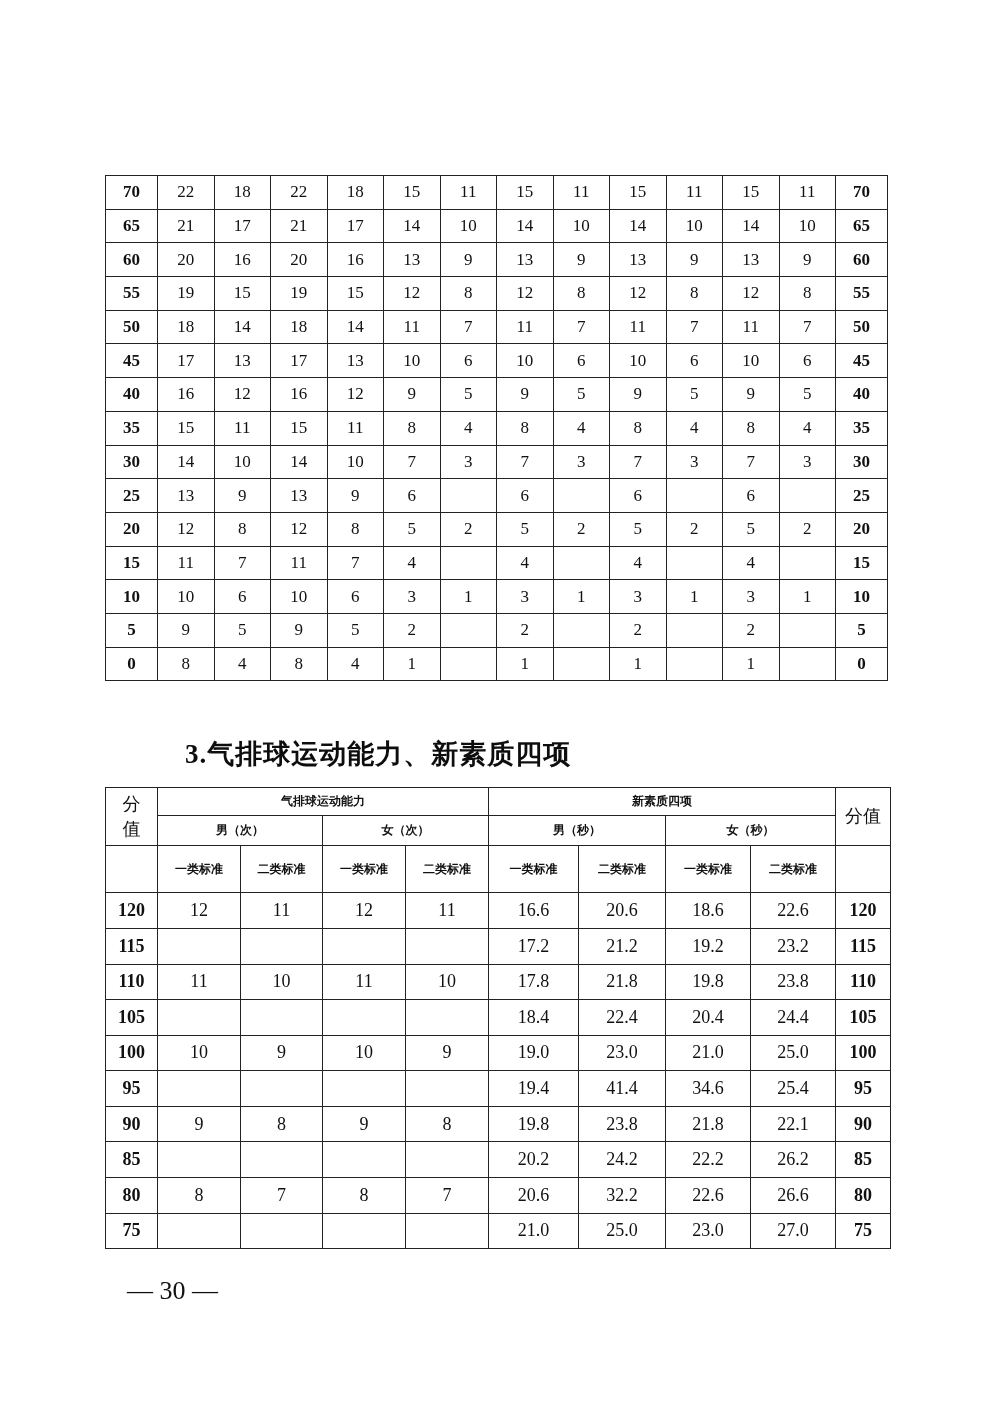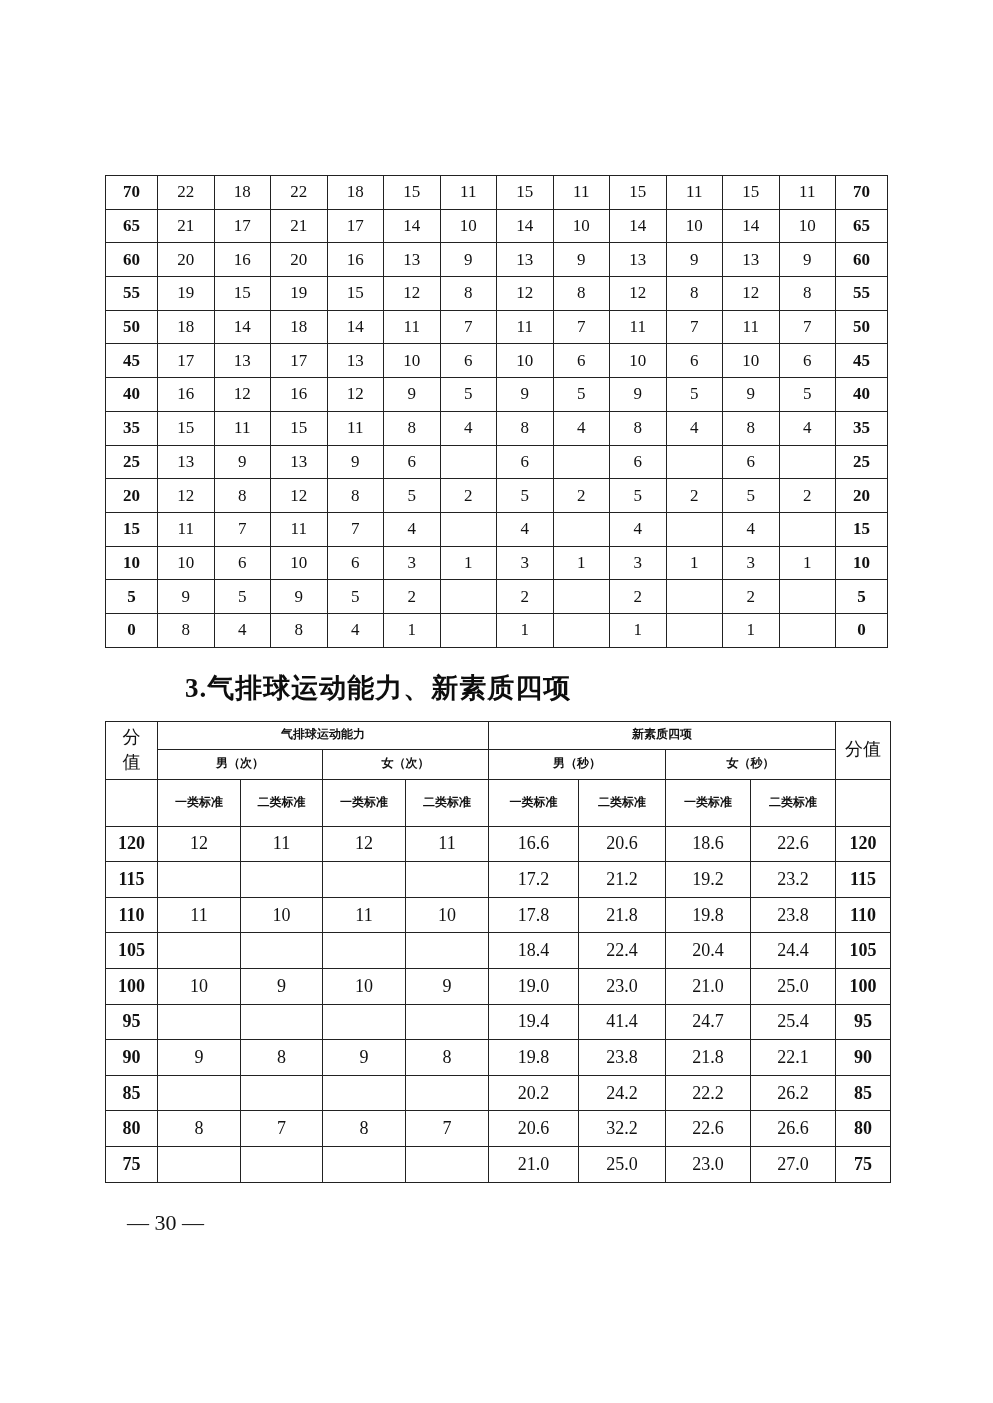--- a/index.html
+++ b/index.html
@@ -22,21 +22,21 @@
     padding: 0;
     overflow: hidden;
   }
 
   
   .t1 td { height: 32.7px; font-size: 17px; }
   .t1 .score-bold { font-weight: bold; }
 
   
   .section-title {
-    margin: 22px 0 15px 80px;
+    margin: 55px 0 15px 80px;
     font-size: 27px;
     font-weight: bold;
     color: #0d0d0d;
     letter-spacing: 1px;
   }
 
   
   .t2 th { font-size: 12px; font-weight: bold; line-height: 1.3; }
   .t2 thead tr.r1 th { height: 27px; }
   .t2 thead tr.r2 th { height: 29px; }
@@ -46,21 +46,21 @@
   .t2 .score-plain { font-weight: bold; }
   .stack {
     display: inline-block;
     width: 1.1em;
     word-break: break-all;
     line-height: 1.4;
   }
 
   .footer {
     margin: 27px 0 4px 22px;
-    font-size: 22px;
+    font-size: 26px;
     color: #111111;
   }
 
   .watermark {
     position: absolute;
     right: 30px;
     top: 1417px;
     font-size: 21px;
     color: #b3b3b3;
     font-family: "Liberation Sans", "DejaVu Sans", sans-serif;
@@ -210,20 +210,36 @@
             <td class="value-cell">11</td>
             <td class="value-cell">8</td>
             <td class="value-cell">4</td>
             <td class="value-cell">8</td>
             <td class="value-cell">4</td>
             <td class="value-cell">8</td>
             <td class="value-cell">4</td>
             <td class="value-cell">8</td>
             <td class="value-cell">4</td>
             <td class="score-bold">35</td>
+          </tr>
+          <tr>
+            <td class="score-bold">30</td>
+            <td class="value-cell">14</td>
+            <td class="value-cell">10</td>
+            <td class="value-cell">14</td>
+            <td class="value-cell">10</td>
+            <td class="value-cell">7</td>
+            <td class="value-cell">3</td>
+            <td class="value-cell">7</td>
+            <td class="value-cell">3</td>
+            <td class="value-cell">7</td>
+            <td class="value-cell">3</td>
+            <td class="value-cell">7</td>
+            <td class="value-cell">3</td>
+            <td class="score-bold">30</td>
           </tr>
           <tr>
             <td class="score-bold">25</td>
             <td class="value-cell">13</td>
             <td class="value-cell">9</td>
             <td class="value-cell">13</td>
             <td class="value-cell">9</td>
             <td class="value-cell">6</td>
             <td class="value-cell"></td>
             <td class="value-cell">6</td>
@@ -420,21 +436,21 @@
             <td class="score-plain">100</td>
           </tr>
           <tr>
             <td class="score-plain">95</td>
             <td class="value-cell"></td>
             <td class="value-cell"></td>
             <td class="value-cell"></td>
             <td class="value-cell"></td>
             <td class="value-cell">19.4</td>
             <td class="value-cell">41.4</td>
-            <td class="value-cell">24.7</td>
+            <td class="value-cell">34.6</td>
             <td class="value-cell">25.4</td>
             <td class="score-plain">95</td>
           </tr>
           <tr>
             <td class="score-plain">90</td>
             <td class="value-cell">9</td>
             <td class="value-cell">8</td>
             <td class="value-cell">9</td>
             <td class="value-cell">8</td>
             <td class="value-cell">19.8</td>

